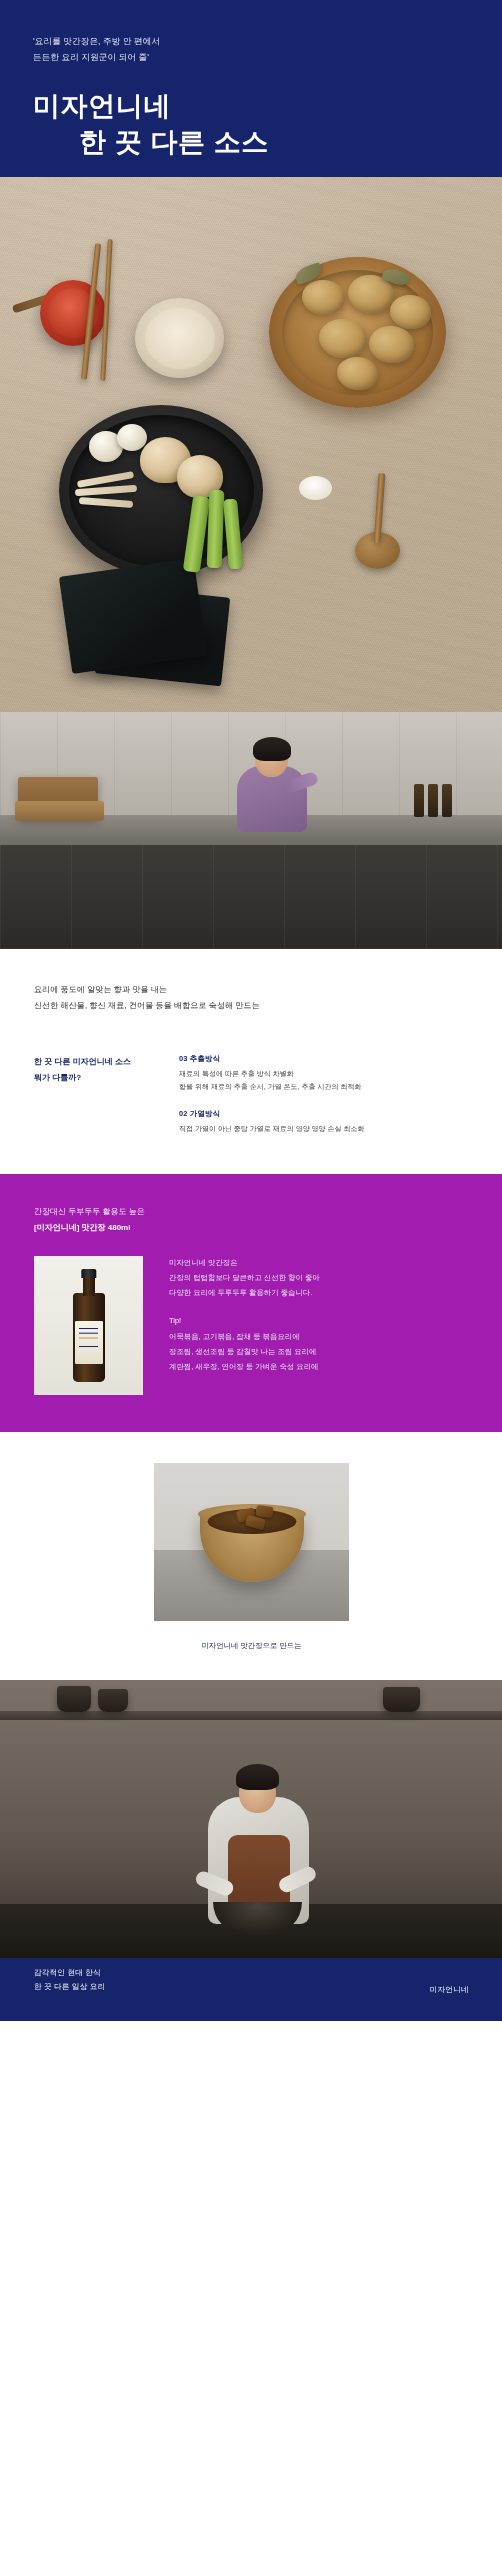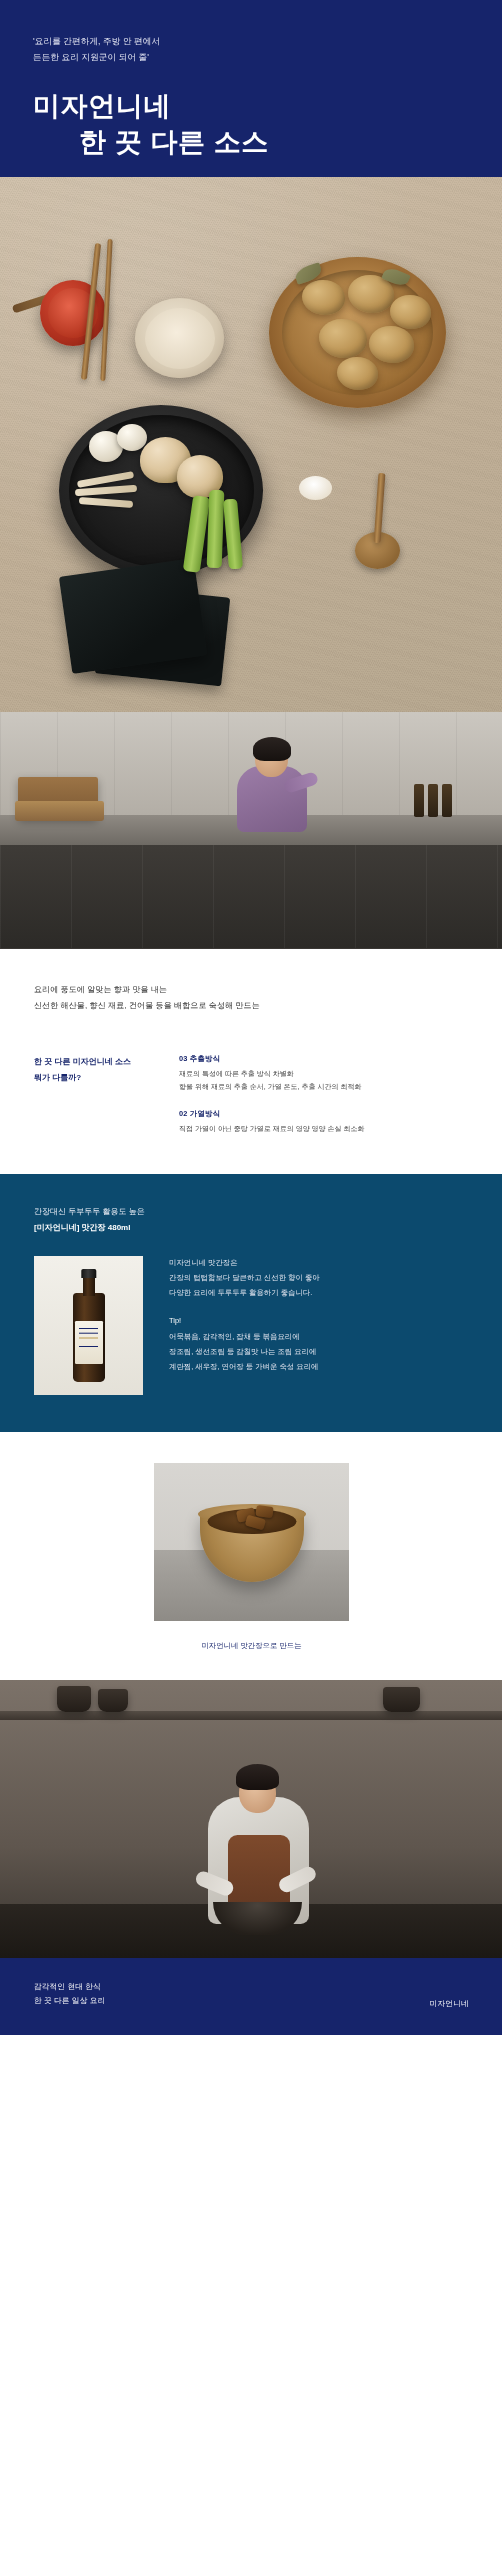--- a/index.html
+++ b/index.html
@@ -264,21 +264,21 @@
   .qa-item { margin-bottom: 15.4px; }
   .qa-item:last-child { margin-bottom: 0; }
   .qa-num {
     font-size: 7.4px; font-weight: 700; color: #16246b; letter-spacing: 0.2px;
     margin-bottom: 4.1px;
   }
   .qa-line { font-size: 7px; line-height: 1.85; color: #3a3a3a; }
 
   
   .sec-navy {
-    background: #0c4a6e; color: #ffffff; padding: 31px 34px 37px 34px;
+    background: #a21caf; color: #ffffff; padding: 31px 34px 37px 34px;
   }
   .prod-heading { font-size: 8px; line-height: 1.85; font-weight: 400; color: #eef0f8; }
   .prod-name { font-size: 8px; line-height: 1.85; font-weight: 700; color: #ffffff; margin-top: 1.2px; }
   .prod-body { display: flex; gap: 26px; margin-top: 20px; }
   .prod-shot {
     flex: 0 0 109px; width: 109px; height: 139px;
     background: linear-gradient(180deg, #f2f0ea, #e4e1d8);
     position: relative; overflow: hidden;
   }
   .bottle {
@@ -408,33 +408,33 @@
     position: absolute; left: 278px; bottom: 70px; width: 39px; height: 15.4px;
     background: linear-gradient(90deg, #e6e3dd, #d6d2cb);
     border-radius: 7.7px; transform: rotate(-26deg);
   }
 
   
   .footer {
     background: #16246b; color: #ffffff;
     padding: 24px 34px 26px 34px;
     display: flex; align-items: flex-end; justify-content: space-between;
-    height: 77px;
+    height: 63px;
   }
   .footer-left { font-size: 7.7px; line-height: 1.9; letter-spacing: 0.1px; }
   .footer-right { font-size: 7.7px; letter-spacing: 0.2px; }
 </style>
 </head>
 <body>
 
 <div class="page">
 
   <section class="hero">
     <div class="hero-kicker">
-      <div>'요리를 간편하게, 주방 안 편에서</div>
+      <div>'요리를 맛간장은, 주방 안 편에서</div>
       <div>든든한 요리 지원군이 되어 줄'</div>
     </div>
     <h1 class="hero-title">
       <span class="l1">미자언니네</span>
       <span class="l2">한 끗 다른 소스</span>
     </h1>
   </section>
 
   <section class="photo photo-flatlay">
     <div class="grain"></div>
@@ -526,21 +526,21 @@
         <div class="bottle-neck"></div>
         <div class="bottle-cap"></div>
         <div class="bottle-label"></div>
       </div>
       <div class="prod-text">
         <p style="white-space: pre-line;">미자언니네 맛간장은
 간장의 텁텁함보다 달큰하고 신선한 향이 좋아
 다양한 요리에 두루두루 활용하기 좋습니다.</p>
         <div>
           <div class="tip-label">Tip!</div>
-          <div>어묵볶음, 감각적인, 잡채 등 볶음요리에</div>
+          <div>어묵볶음, 고기볶음, 잡채 등 볶음요리에</div>
           <div>장조림, 생선조림 등 감칠맛 나는 조림 요리에</div>
           <div>계란찜, 새우장, 연어장 등 가벼운 숙성 요리에</div>
         </div>
       </div>
     </div>
   </section>
 
   <section class="sec-dish">
     <div class="dish-frame">
       <div class="dish-table"></div>

